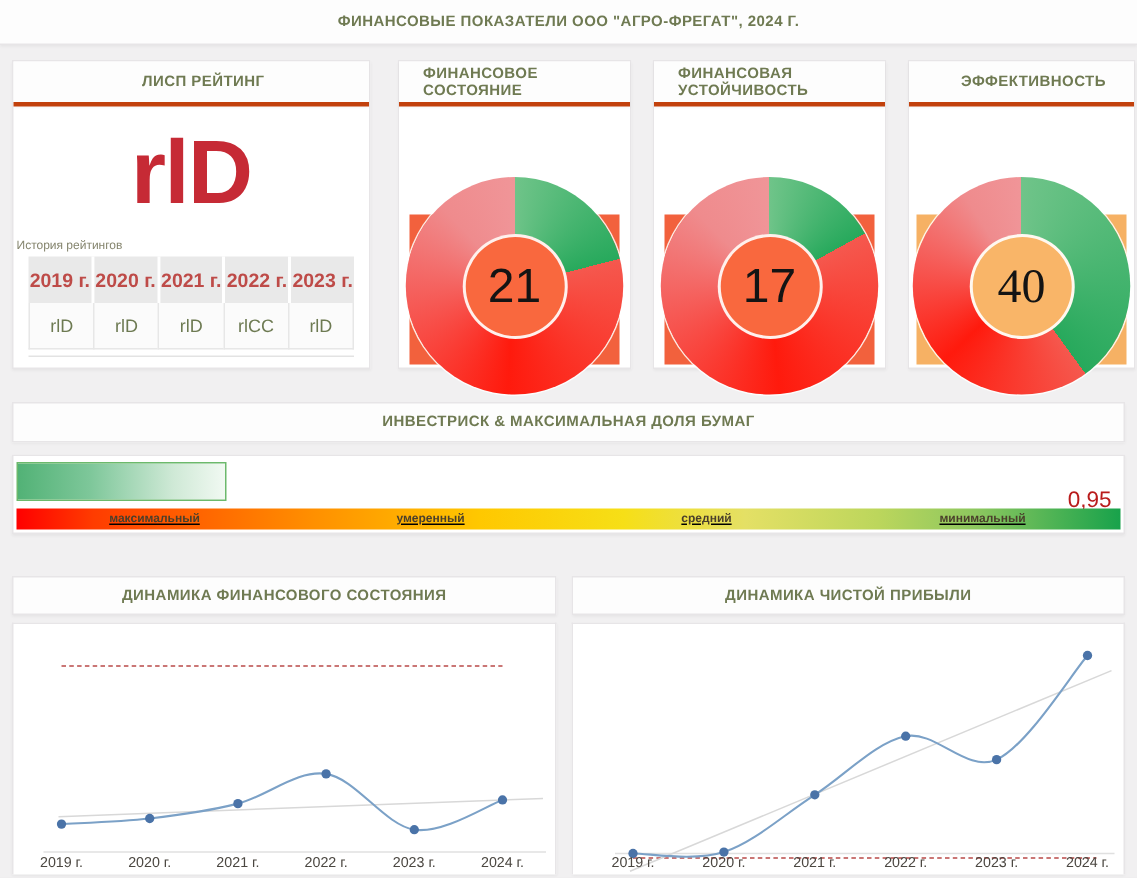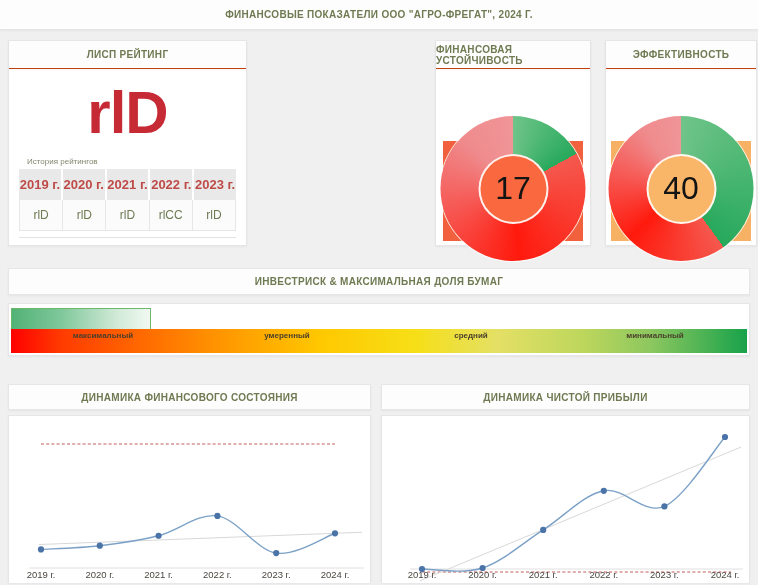--- a/index.html
+++ b/index.html
@@ -20,29 +20,29 @@
     background:#fdfdfd;display:flex;align-items:center;justify-content:center;
     text-transform:uppercase;font-weight:bold;font-size:10px;letter-spacing:.3px;
     color:#6f7a52;
   }
   
   #title-bar{left:0;top:0;width:758px;height:30px;border-left:none;border-right:none;border-top:none;}
   
   #rating-card{left:8px;top:40px;width:239px;height:206px;}
   .panel-hdr{
     height:27px;display:flex;align-items:center;justify-content:center;
-    border-bottom:1px solid #c2410c;background:#fdfdfd;
+    border-bottom:3px solid #c2410c;background:#fdfdfd;
     text-transform:uppercase;font-weight:bold;font-size:10px;letter-spacing:.3px;
-    color:#6f7a52;box-shadow:0 1px 2px rgba(0,0,0,.04);
+    color:#6f7a52;box-shadow:0 1px 2px rgba(0,0,0,.04);padding-left:16px;
   }
   #big-rating{
     text-align:center;font-size:60px;font-weight:bold;color:#c62a35;
     line-height:84px;margin-top:2px;letter-spacing:-1px;
   }
-  #history-label{font-size:8px;color:#85856e;margin:2px 0 3px 18px;}
+  #history-label{font-size:8px;color:#85856e;margin:2px 0 3px 2px;}
   .htable{margin:0 10px;width:217px;}
   .hrow{display:flex;}
   .hrow .cell{
     flex:1;text-align:center;box-sizing:border-box;
   }
   .hyears .cell{
     background:#e9e9e9;color:#be4b48;font-weight:bold;font-size:13px;
     padding:8px 0;border-right:2px solid #ffffff;
   }
   .hyears .cell:last-child{border-right:none;}
@@ -76,24 +76,25 @@
   #risk-body{left:8px;top:303px;width:742px;height:53px;}
   #risk-fill{
     position:absolute;left:2px;top:4px;width:138px;height:26px;
     background:linear-gradient(90deg,#52b276 0%,#7ec79a 35%,#cfe9d6 75%,#f1f9f2 100%);
     border:1px solid #6cb96c;box-sizing:border-box;
   }
   #risk-value{
     position:absolute;right:8px;top:21px;font-size:15px;color:#b91c1c;
   }
   #risk-strip{
-    position:absolute;left:2px;right:2px;bottom:2px;height:24px;
+    position:absolute;left:2px;right:2px;bottom:2px;height:14px;
     background:linear-gradient(90deg,#ff0000 0%,#ff3c00 7%,#ff9000 27%,#ffc800 42%,
       #f6df17 55%,#e4e065 66%,#bcd65c 78%,#8cc75f 87%,#18a24b 100%);
     display:flex;
+    text-decoration:underline;
   }
   #risk-strip .zone{
     flex:1;text-align:center;font-size:8px;font-weight:bold;color:#4a3f2b;
     line-height:14px;white-space:nowrap;
   }
   
   #chart1-hdr{left:8px;top:384px;width:363px;height:26px;align-items:center;}
   #chart2-hdr{left:381px;top:384px;width:369px;height:26px;}
   #chart1-body{left:8px;top:415px;width:363px;height:168px;border-bottom:none;}
   #chart2-body{left:381px;top:415px;width:369px;height:168px;border-bottom:none;}
@@ -127,40 +128,51 @@
           <div class="cell">rlD</div>
           <div class="cell">rlD</div>
           <div class="cell">rlD</div>
           <div class="cell">rlCC</div>
           <div class="cell">rlD</div>
         </div>
     </div>
     <div class="card-footline"></div>
   </div>
 
+  <div class="card gauge-card" style="left:265px;width:156px;">
+    <div class="panel-hdr">
+      <span>ФИНАНСОВОЕ СОСТОЯНИЕ</span>
+    </div>
+    <div class="gauge-body">
+      <div class="backplate" style="background: rgb(242, 97, 61);"></div>
+      <div class="donut" style="background: conic-gradient(rgb(111, 196, 137) 0deg, rgb(39, 169, 92) 75.6deg, rgb(245, 88, 78) 75.6deg, rgb(255, 26, 13) 183.672deg, rgb(239, 139, 141) 317.34deg, rgb(240, 149, 152) 360deg);">
+        <div class="gauge-center" style="background: rgb(249, 104, 62);">21</div>
+      </div>
+    </div>
+  </div>
 
   <div class="card gauge-card" style="left:435px;width:156px;">
     <div class="panel-hdr">
       <span>ФИНАНСОВАЯ УСТОЙЧИВОСТЬ</span>
     </div>
     <div class="gauge-body">
       <div class="backplate" style="background: rgb(242, 97, 61);"></div>
       <div class="donut" style="background: conic-gradient(rgb(111, 196, 137) 0deg, rgb(39, 169, 92) 61.2deg, rgb(245, 88, 78) 61.2deg, rgb(255, 26, 13) 174.744deg, rgb(239, 139, 141) 315.18deg, rgb(240, 149, 152) 360deg);">
         <div class="gauge-center" style="background: rgb(249, 104, 62);">17</div>
       </div>
     </div>
   </div>
 
   <div class="card gauge-card" style="left:605px;width:152px;text-align:right;">
     <div class="panel-hdr">
       <span>ЭФФЕКТИВНОСТЬ</span>
     </div>
     <div class="gauge-body">
       <div class="backplate" style="background: rgb(246, 177, 100);"></div>
-      <div class="donut" style="background: conic-gradient(rgb(111, 196, 137) 0deg, rgb(39, 169, 92) 144deg, rgb(245, 88, 78) 144deg, rgb(255, 26, 13) 226.08deg, rgb(239, 139, 141) 327.6deg, rgb(240, 149, 152) 360deg);">
+      <div class="donut" style="background: conic-gradient(rgb(111, 196, 137) 0deg, rgb(39, 169, 92) 144deg, rgb(245, 88, 78) 144deg, rgb(255, 26, 13) 226.08deg, rgb(239, 139, 141) 327.6deg, rgb(240, 149, 152) 360deg); font-family: Liberation Serif, serif;">
         <div class="gauge-center" style="background: rgb(249, 181, 104);">40</div>
       </div>
     </div>
   </div>
 
   <div class="card hdr-card" id="risk-hdr">
     <span>ИНВЕСТРИСК &amp; МАКСИМАЛЬНАЯ ДОЛЯ БУМАГ</span>
   </div>
   <div class="card" id="risk-body">
     <div id="risk-fill" style="width: 140px;"></div>

